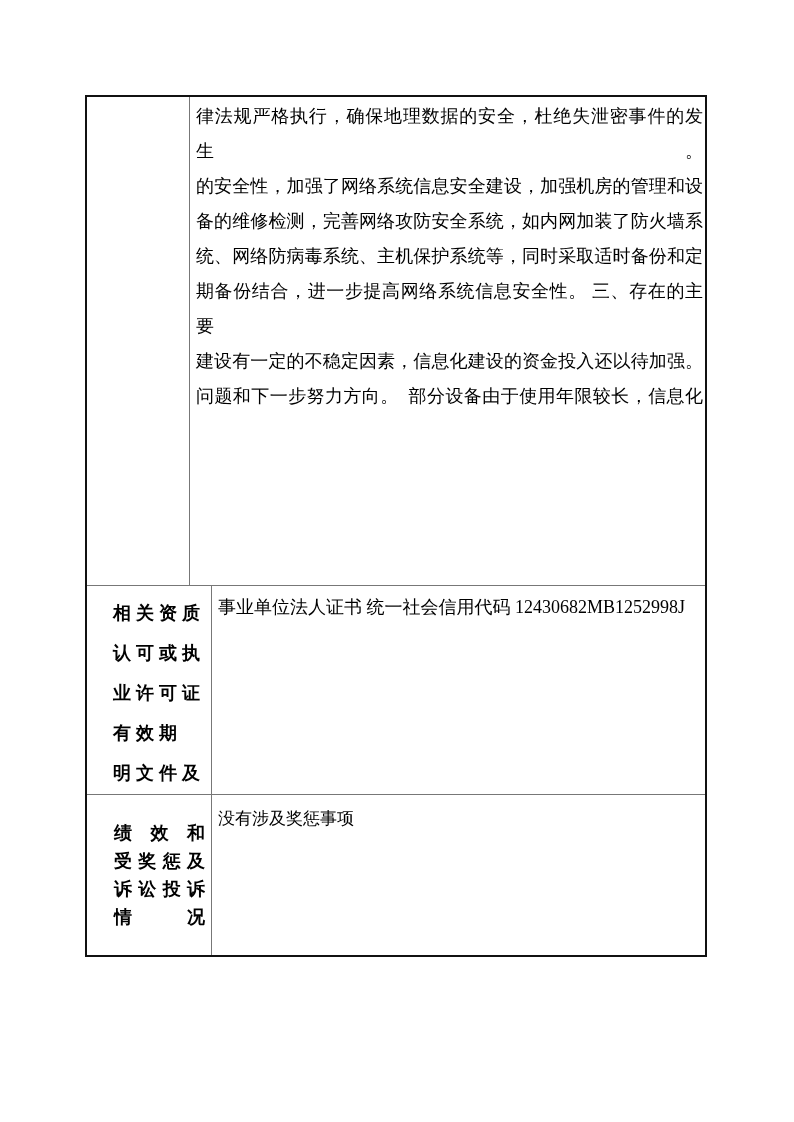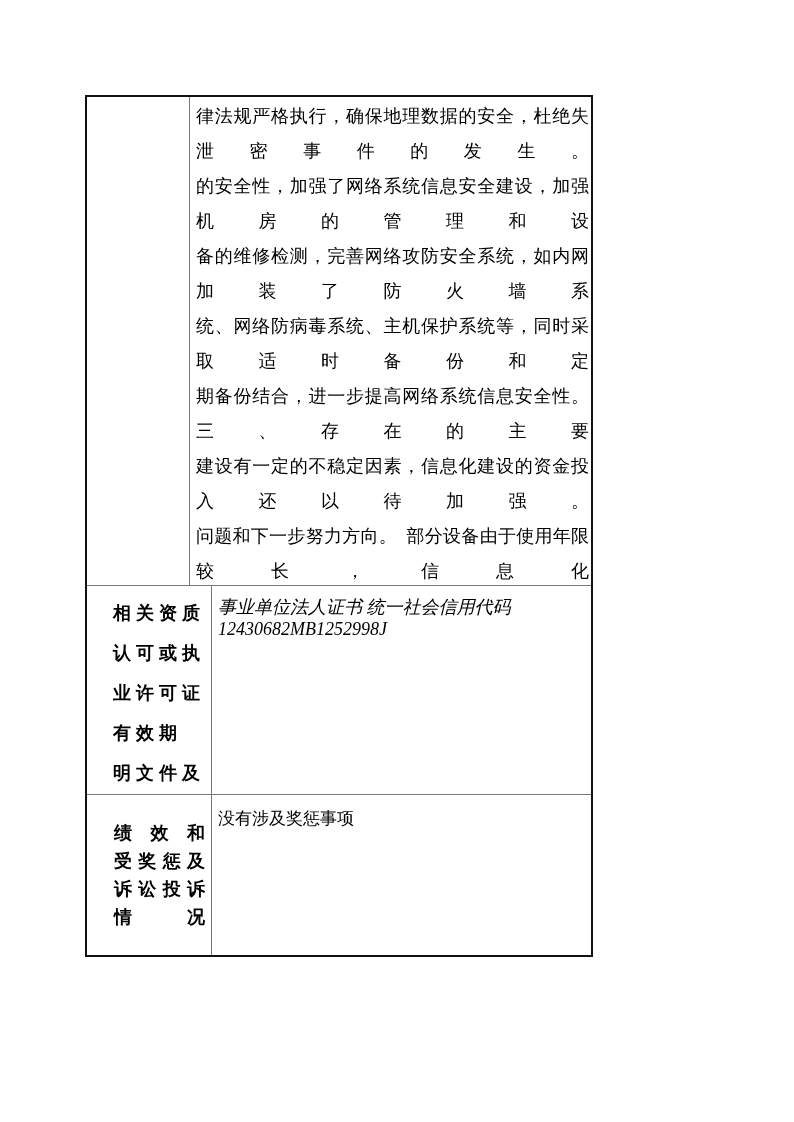--- a/index.html
+++ b/index.html
@@ -13,21 +13,21 @@
     height: 1122px;
     background: #ffffff;
     color: #000000;
     font-family: "Liberation Serif", "DejaVu Serif", serif;
     overflow: hidden;
   }
   .doc-table {
     position: absolute;
     left: 85px;
     top: 95px;
-    width: 508px;
+    width: 622px;
     height: 862px;
     box-sizing: border-box;
     border: 2px solid #111111;
     display: flex;
     flex-direction: column;
   }
   .trow {
     display: flex;
     box-sizing: border-box;
     overflow: hidden;
@@ -85,21 +85,20 @@
   }
   .label-r3 .jline {
     line-height: 28px;
     text-align: justify;
     text-align-last: justify;
     white-space: pre-wrap;
   }
   
   .content-r2 {
     padding: 9px 4px 0 6px;
-    font-style: italic;
   }
   .content-r3 {
     padding: 12px 4px 0 6px;
     font-size: 17px;
   }
 </style>
 </head>
 <body>
 
 <div class="page">

